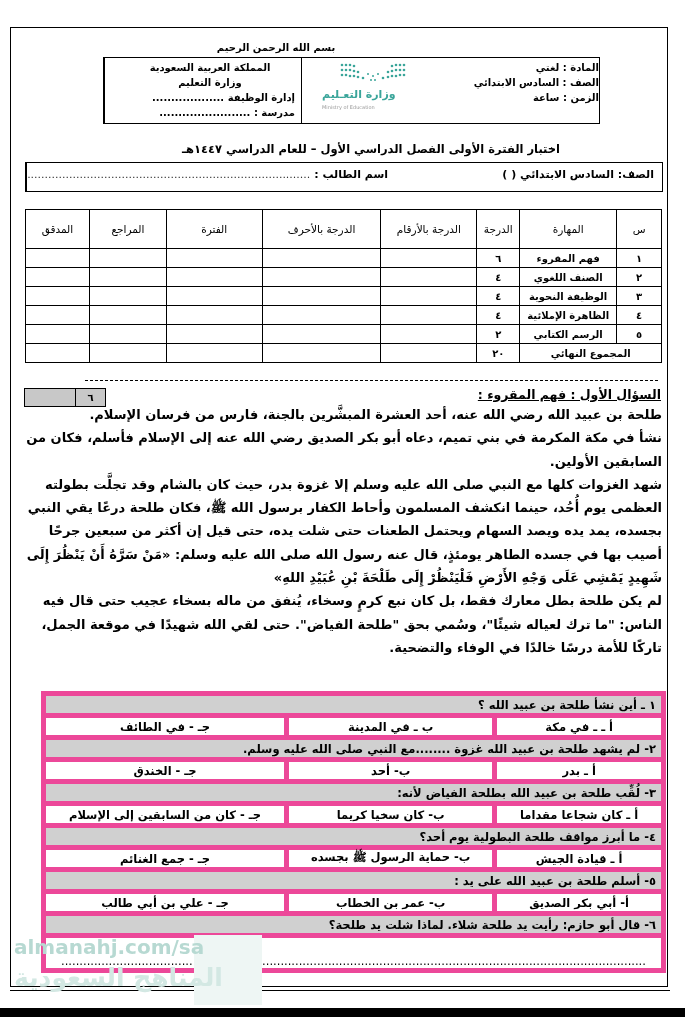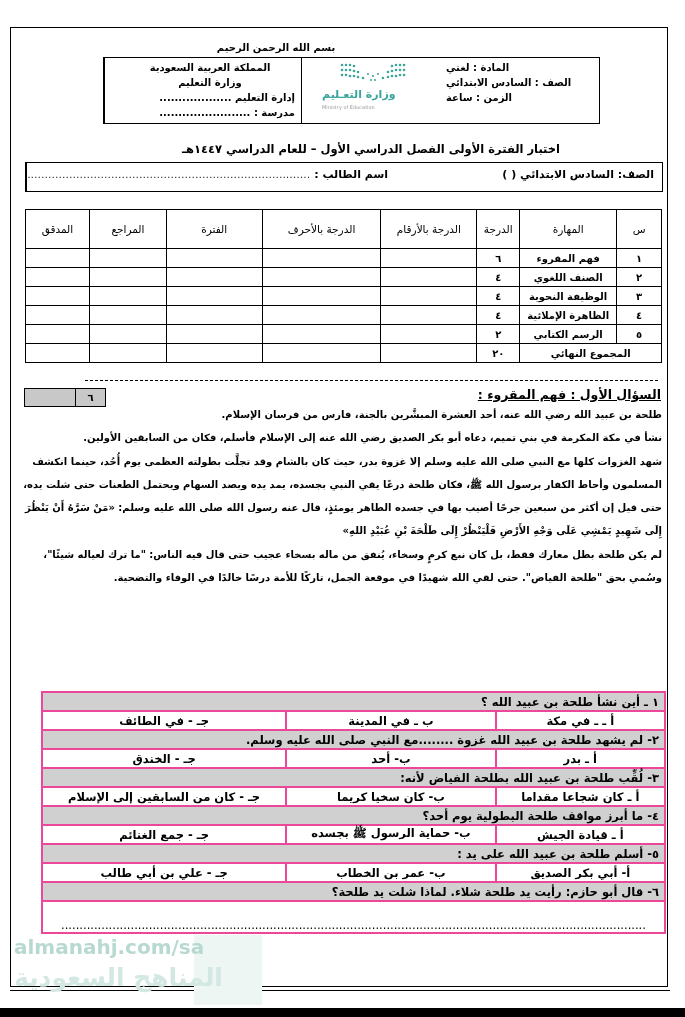--- a/index.html
+++ b/index.html
@@ -14,21 +14,21 @@
   .basmala { position:absolute; top:42px; left:0; width:552px; text-align:center;
              font-size:10px; font-weight:bold; direction:rtl; }
 
   .header-box { position:absolute; left:103px; top:57px; width:497px; height:67px;
                 border:1px solid #000; box-sizing:border-box; display:flex; flex-direction:row-reverse; }
   .header-cell { box-sizing:border-box; height:100%; }
   .hdr-right { width:197px; border-left:1px solid #000; padding:2px 6px 0 0; direction:rtl;
                font-size:10px; font-weight:bold; line-height:15px; text-align:right; }
   .hdr-right .c { text-align:center; padding-left:20px; }
   .hdr-mid { width:145px; border-left:1px solid #000; position:relative; }
-  .hdr-left { flex:1; direction:rtl; text-align:left; font-size:10px; font-weight:bold;
+  .hdr-left { flex:1; direction:rtl; text-align:right; font-size:10px; font-weight:bold;
               line-height:15px; padding-top:2px; }
 
   .logo-dots { position:absolute; left:36px; top:4px; width:70px; height:20px; }
   .logo-ar { position:absolute; left:20px; top:30px; font-size:11px; color:#3aa59a; direction:rtl; font-weight:bold; }
   .logo-en { position:absolute; left:20px; top:46px; font-size:5px; color:#999; }
 
   .exam-title { position:absolute; top:142px; left:0; width:560px; 
                 font-size:11.5px; font-weight:bold; direction:rtl; }
 
   .student-box { position:absolute; left:25px; top:162px; width:638px; height:30px;
@@ -49,26 +49,26 @@
 
   .score-box { position:absolute; left:24px; top:388px; width:82px; height:19px;
                border:1px solid #000; box-sizing:border-box; background:#c8c8c8; display:flex; direction:ltr; }
   .score-box .s1 { width:51px; border-right:1px solid #000; box-sizing:border-box; }
   .score-box .s2 { flex:1; text-align:center; font-size:10px; font-weight:bold; line-height:17px; }
 
   .q1-heading { position:absolute; right:24px; top:387px; direction:rtl; font-size:12.5px;
                 font-weight:bold; text-decoration:underline; }
 
   .passage { position:absolute; right:23px; top:403px; width:640px; direction:rtl; text-align:right;
-             font-size:10px; font-weight:bold; line-height:23.3px; }
+             font-size:13px; font-weight:bold; line-height:23.3px; }
   .passage p { margin:0; }
 
   table.mcq { position:absolute; left:41px; top:691px; width:625px; border-collapse:collapse;
               direction:rtl; font-size:11.5px; font-weight:bold; }
-  table.mcq td { border:2px solid #ec4899; height:17px; padding:0 5px; }
+  table.mcq td { border:5px solid #ec4899; height:17px; padding:0 5px; }
   table.mcq tr.q td { background:#d0d0d0; text-align:right; }
   table.mcq tr.o td { text-align:center; background:#fff; }
   table.mcq tr.ans td { height:30px; text-align:center; vertical-align:bottom; font-weight:normal; }
 
   .watermark { position:absolute; left:14px; top:935px; width:250px; height:72px; }
   .wm-url { position:absolute; left:0; top:0; font-size:20px; color:#b7d9d2; font-family:"DejaVu Sans", sans-serif;font-weight:bold; }
   .wm-ar { position:absolute; left:0; top:28px; font-size:25px; color:#d3e8e3; font-weight:bold; direction:rtl; }
   .wm-block { position:absolute; left:180px; top:0; width:68px; height:70px; background:#eef6f4; }
 </style>
 </head>
@@ -76,21 +76,21 @@
 
 <div class="page-frame"></div>
 <div class="page-bottom-rule"></div>
 
 <div class="basmala">بسم الله الرحمن الرحيم</div>
 
 <div class="header-box">
   <div class="header-cell hdr-right">
     <div class="c">المملكة العربية السعودية</div>
     <div class="c">وزارة التعليم</div>
-    <div>إدارة التعليم ...................</div>
+    <div>إدارة الوظيفة ...................</div>
     <div>مدرسة : ........................</div>
   </div>
   <div class="header-cell hdr-mid">
     <svg class="logo-dots" viewBox="0 0 70 20">
       <g fill="#3aa59a">
         <circle cx="4" cy="3" r="1.3"></circle>
           <circle cx="8" cy="3" r="1.3"></circle>
           <circle cx="12" cy="3" r="1.3"></circle>
           <circle cx="16" cy="4" r="1.3"></circle>
         <circle cx="4" cy="8" r="1.3"></circle>

